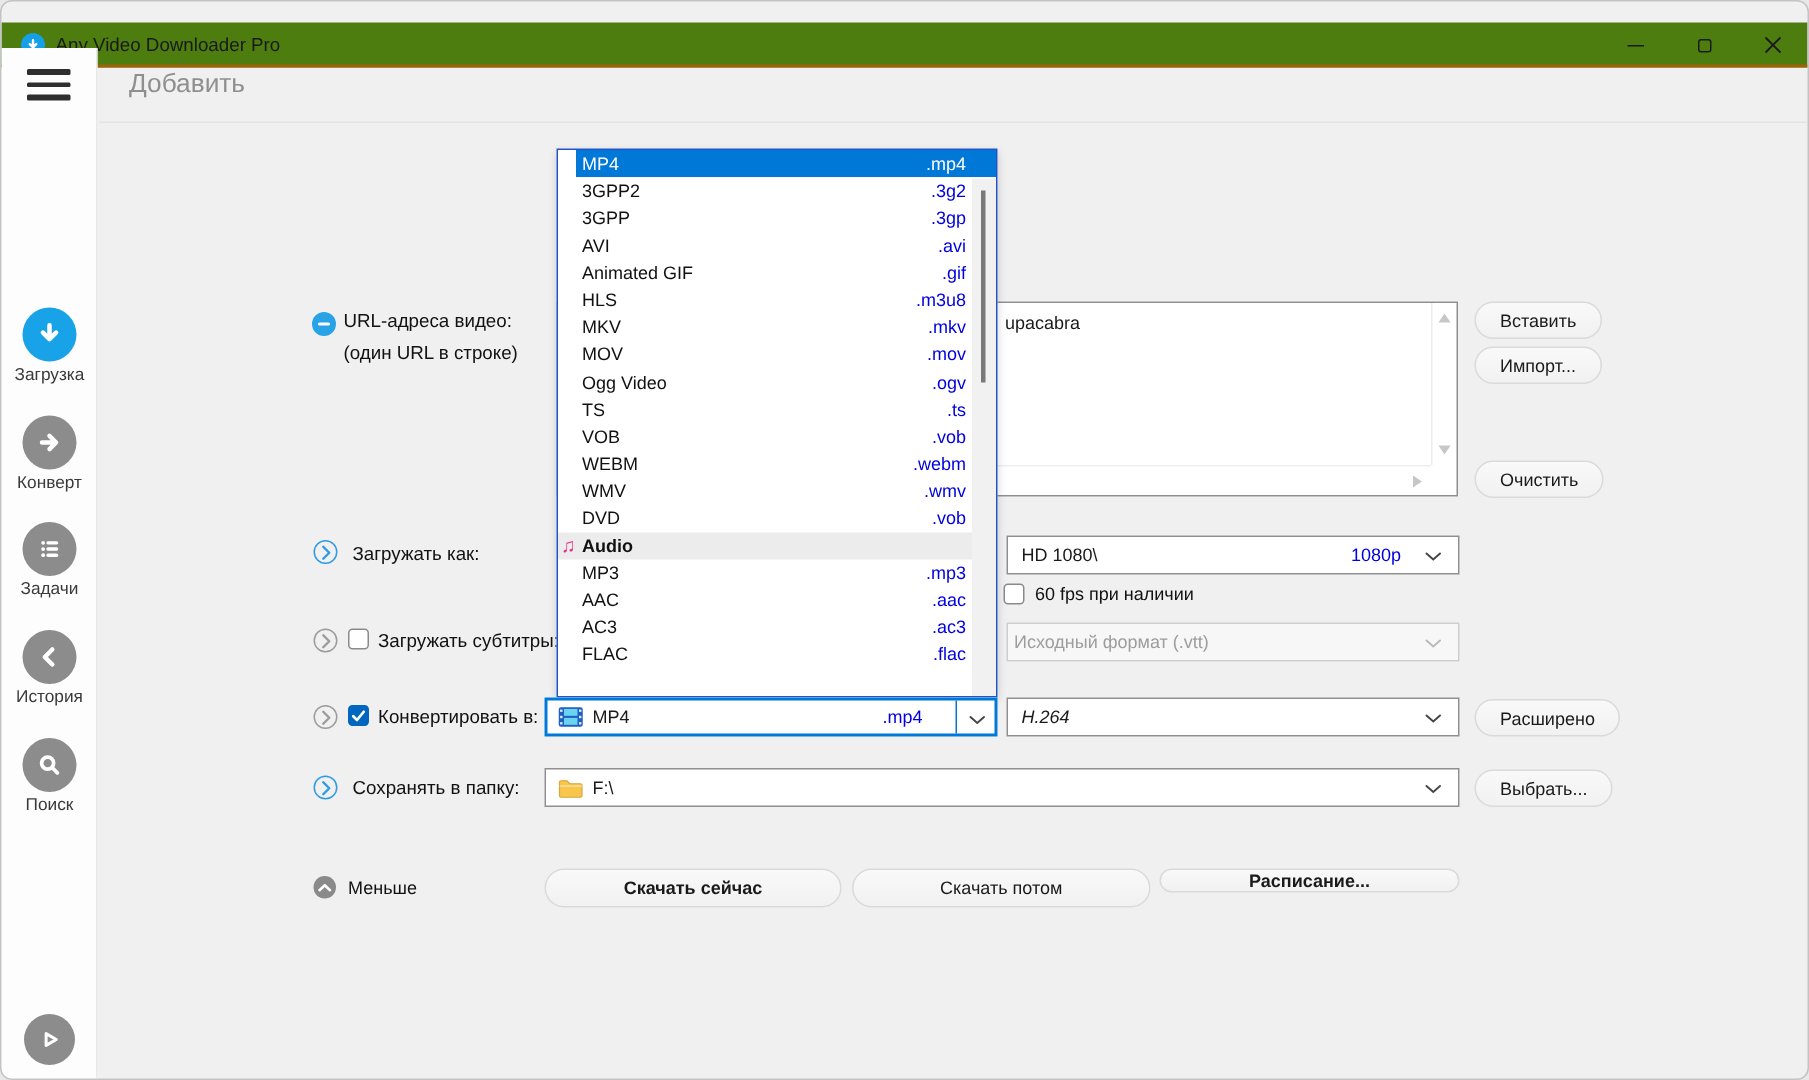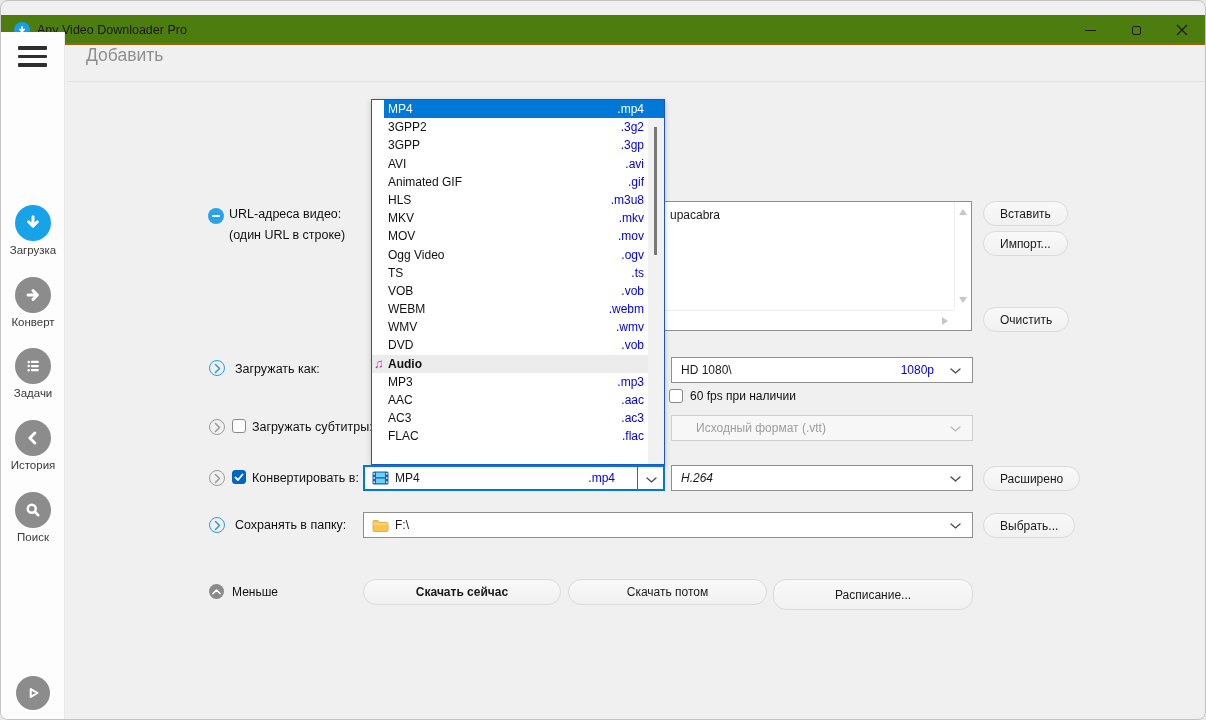--- a/index.html
+++ b/index.html
@@ -69,21 +69,21 @@
 
   
   .combo-format { left:362px; top:464px; width:302px; border:2px solid #0078d7; z-index:11; }
   .combo-format .fmt-name { margin-left:30px; }
   .combo-format .fmt-ext { position:absolute; right:48px; color:#0000e0; }
   .combo-format .divider { position:absolute; right:25px; top:0; bottom:0; width:1px; background:#0078d7; }
   .combo-quality { left:670px; top:356px; width:302px; }
   .combo-quality .cmb-text { margin-left:9px; }
   .combo-quality .cmb-badge { position:absolute; right:38px; color:#0000e0; }
   .combo-subformat { left:670px; top:414px; width:302px; }
-  .combo-subformat .cmb-text { margin-left:24px; }
+  .combo-subformat .cmb-text { margin-left:4px; }
   .combo-codec { left:670px; top:464px; width:302px;font-style:italic; }
   .combo-codec .cmb-text { margin-left:9px; }
   .combo-folder { left:362px; top:511px; width:610px; }
   .combo-folder .cmb-text { margin-left:31px; }
   .folder-svg { position:absolute; left:8px; top:5px; }
   .film-svg { position:absolute; left:7px; top:4px; }
 </style>
 </head>
 <body>
 
@@ -285,21 +285,21 @@
   <div class="pill" style="left:982px; top:512px;">Выбрать...</div>
 
   <div class="circle-ic circle-solid-gray" style="left:208px; top:583px;">
     <svg width="9" height="6" viewBox="0 0 9 6">
         <path d="M1 4.5L4.5 1.2 8 4.5" stroke="#fff" stroke-width="1.7" fill="none" stroke-linecap="round" stroke-linejoin="round"></path>
       </svg>
   </div>
   <div class="lbl" style="left:231px; top:584px; font-size:12px;">Меньше</div>
   <div class="pill" style="left:567px; top:578px; width:199px; height:26px;">Скачать потом</div>
   <div class="pill" style="left:362px; top:578px; width:198px; height:26px; font-weight:bold;">Скачать сейчас</div>
-  <div class="pill" style="left:772px; top:578px; width:200px; height:31px;">Расписание...</div>
+  <div class="pill" style="left:772px; top:578px; width:200px; height:16px;font-weight:bold;">Расписание...</div>
 
   <div class="dd">
     <div>
         <div class="dd-row sel"><span class="nm">MP4</span><span class="ex">.mp4</span></div>
         <div class="dd-row"><span class="nm">3GPP2</span><span class="ex">.3g2</span></div>
         <div class="dd-row"><span class="nm">3GPP</span><span class="ex">.3gp</span></div>
         <div class="dd-row"><span class="nm">AVI</span><span class="ex">.avi</span></div>
         <div class="dd-row"><span class="nm">Animated GIF</span><span class="ex">.gif</span></div>
         <div class="dd-row"><span class="nm">HLS</span><span class="ex">.m3u8</span></div>
         <div class="dd-row"><span class="nm">MKV</span><span class="ex">.mkv</span></div>

